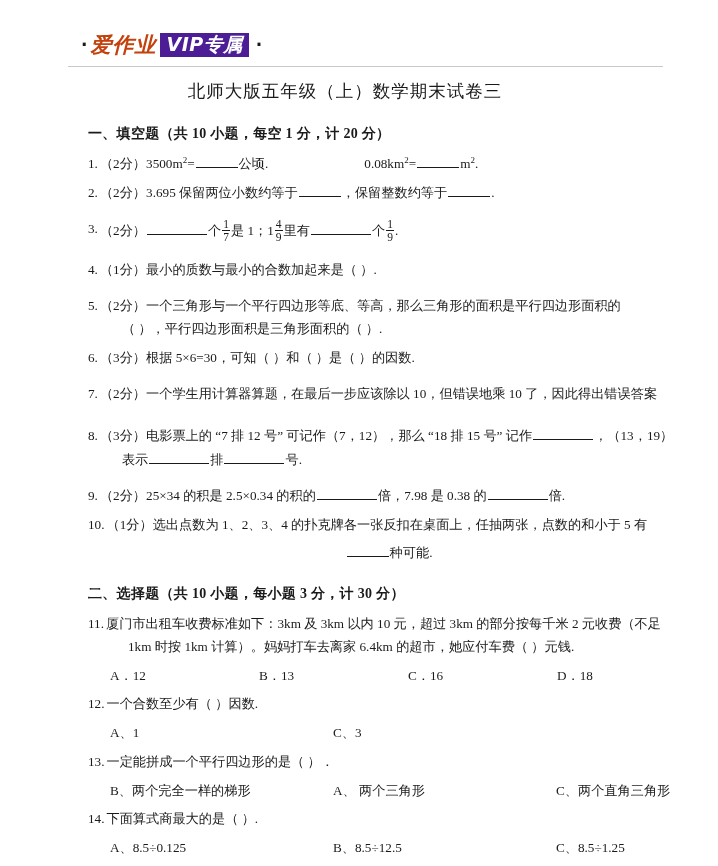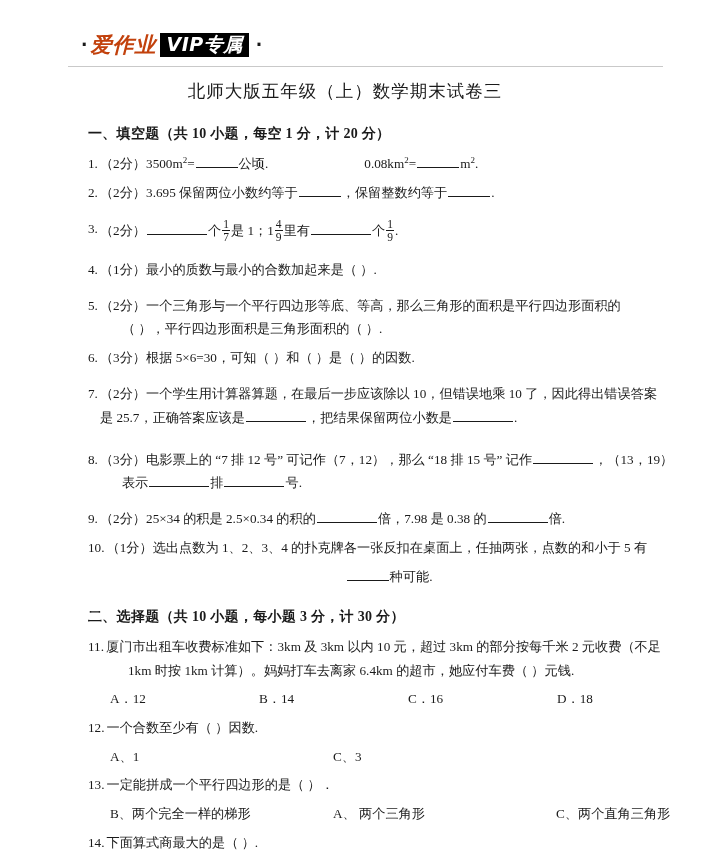--- a/index.html
+++ b/index.html
@@ -33,21 +33,21 @@
     font-style: normal;
     font-size: 17px;
     padding: 0 3px;
     color: #1a1a1a;
   }
   .logo .brand {
     color: #c2410c;
     letter-spacing: 1px;
   }
   .logo .vip {
-    background: #000000;
+    background: #4c1d95;
     color: #ffffff;
     padding: 2px 6px 3px 6px;
     margin: 0 4px;
     font-size: 19px;
     letter-spacing: 0.5px;
   }
   .divider {
     margin: 10px 55px 0 68px;
     border-top: 1px solid #c9c9c9;
   }
@@ -205,21 +205,20 @@
         <span>（3分）</span><span>根据 5×6=30，可知（    ）和（    ）是（    ）的因数.</span>
       </span>
     </div>
 
     <div class="spacer-sm"></div>
 
     <div class="q">
       <span class="num">7.</span>
       <span class="body">
         <span>（2分）</span><span>一个学生用计算器算题，在最后一步应该除以 10，但错误地乘 10 了，因此得出错误答案</span>
-        <div class="q-line2 flush"><span>是 25.7，正确答案应该是</span><span class="blank w6"></span><span>，把结果保留两位小数是</span><span class="blank w6"></span><span>.</span></div>
       </span>
     </div>
 
     <div class="spacer-md"></div>
 
     <div class="q">
       <span class="num">8.</span>
       <span class="body">
         <span>（3分）</span><span>电影票上的 “7 排 12 号” 可记作（7，12），那么 “18 排 15 号” 记作</span><span class="blank w6"></span><span>，（13，19）</span>
         <div class="q-line2"><span>表示</span><span class="blank w6"></span><span>排</span><span class="blank w6"></span><span>号.</span></div>
@@ -249,21 +248,21 @@
 
     <div class="q">
       <span class="num">11.</span>
       <span class="body">
         <span>厦门市出租车收费标准如下：3km 及 3km 以内 10 元，超过 3km 的部分按每千米 2 元收费（不足</span>
         <div class="q-line2">1km 时按 1km 计算）。妈妈打车去离家 6.4km 的超市，她应付车费（    ）元钱.</div>
       </span>
     </div>
     <div class="opts four">
       <span class="op">A．12</span>
-      <span class="op">B．14</span>
+      <span class="op">B．13</span>
       <span class="op">C．16</span>
       <span class="op">D．18</span>
     </div>
 
     <div class="q">
       <span class="num">12.</span>
       <span class="body">一个合数至少有（    ）因数.</span>
     </div>
     <div class="opts three">
       <span class="op">A、1</span>

